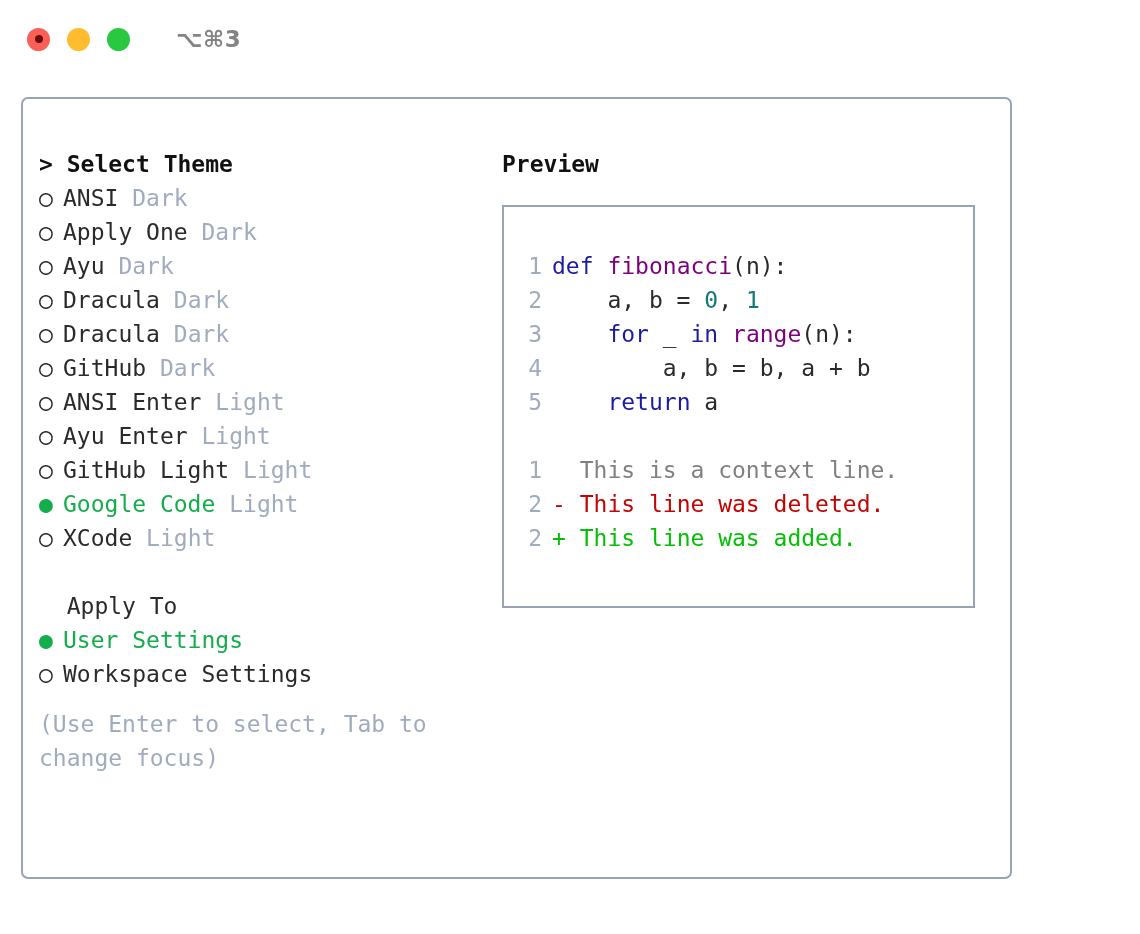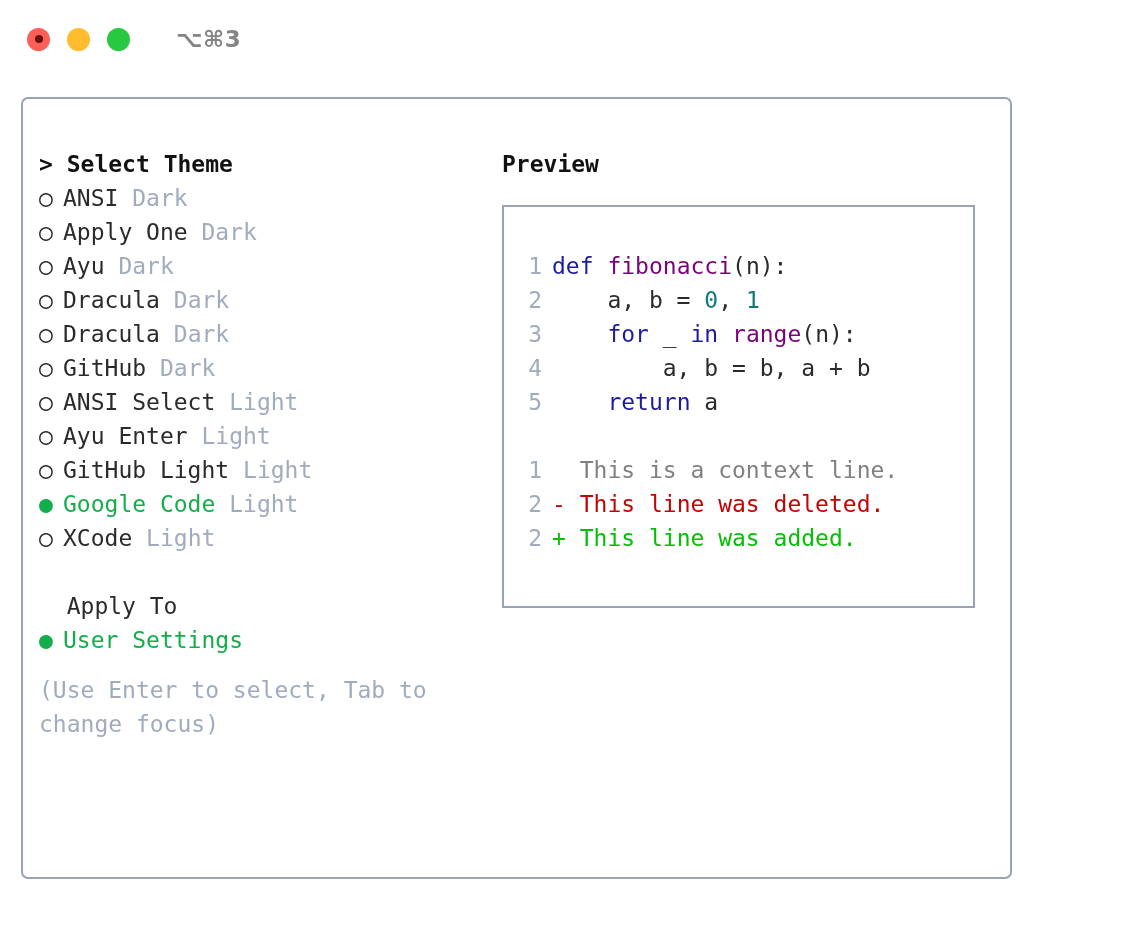--- a/index.html
+++ b/index.html
@@ -204,31 +204,32 @@
 
         <div class="list-head"><span class="caret">&gt; </span><span>Select Theme</span></div>
 
         <div id="theme-items">
             <div class="opt"><span class="bullet">○</span><span class="label-plain">ANSI</span><span> </span><span class="variant">Dark</span></div>
             <div class="opt"><span class="bullet">○</span><span class="label-plain">Apply One</span><span> </span><span class="variant">Dark</span></div>
             <div class="opt"><span class="bullet">○</span><span class="label-plain">Ayu</span><span> </span><span class="variant">Dark</span></div>
             <div class="opt"><span class="bullet">○</span><span class="label-plain">Dracula</span><span> </span><span class="variant">Dark</span></div>
             <div class="opt"><span class="bullet">○</span><span class="label-plain">Dracula</span><span> </span><span class="variant">Dark</span></div>
             <div class="opt"><span class="bullet">○</span><span class="label-plain">GitHub</span><span> </span><span class="variant">Dark</span></div>
-            <div class="opt"><span class="bullet">○</span><span class="label-plain">ANSI Select</span><span> </span><span class="variant">Light</span></div>
+            <div class="opt"><span class="bullet">○</span><span class="label-plain">ANSI Enter</span><span> </span><span class="variant">Light</span></div>
             <div class="opt"><span class="bullet">○</span><span class="label-plain">Ayu Enter</span><span> </span><span class="variant">Light</span></div>
             <div class="opt"><span class="bullet">○</span><span class="label-plain">GitHub Light</span><span> </span><span class="variant">Light</span></div>
             <div class="opt selected"><span class="bullet">●</span><span class="label-plain">Google Code</span><span> </span><span class="variant">Light</span></div>
             <div class="opt"><span class="bullet">○</span><span class="label-plain">XCode</span><span> </span><span class="variant">Light</span></div>
           </div>
 
         <div class="section-head">  Apply To</div>
 
         <div id="apply-items">
             <div class="opt selected"><span class="bullet">●</span><span class="label-plain">User Settings</span></div>
+            <div class="opt"><span class="bullet">○</span><span class="label-plain">Workspace Settings</span></div>
           </div>
 
         <div class="hint">(Use Enter to select, Tab to change focus)</div>
       </div>
 
       <div class="right-col">
         <div class="preview-head">Preview</div>
 
         <div class="preview-box">
           <div class="code" id="code-block"><div><span class="ln">1</span><span class="kw">def</span><span class="plain"> </span><span class="fn">fibonacci</span><span class="plain">(n):</span></div><div><span class="ln">2</span><span class="plain">    a, b = </span><span class="num">0</span><span class="plain">, </span><span class="num">1</span></div><div><span class="ln">3</span><span class="plain">    </span><span class="kw">for</span><span class="plain"> _ </span><span class="kw">in</span><span class="plain"> </span><span class="fn">range</span><span class="plain">(n):</span></div><div><span class="ln">4</span><span class="plain">        a, b = b, a + b</span></div><div><span class="ln">5</span><span class="plain">    </span><span class="kw">return</span><span class="plain"> a</span></div><div class="blank-row"></div><div><span class="ln">1</span><span class="ctx">  </span><span class="ctx">This is a context line.</span></div><div><span class="ln">2</span><span class="del">- </span><span class="del">This line was deleted.</span></div><div><span class="ln">2</span><span class="add">+ </span><span class="add">This line was added.</span></div></div>

